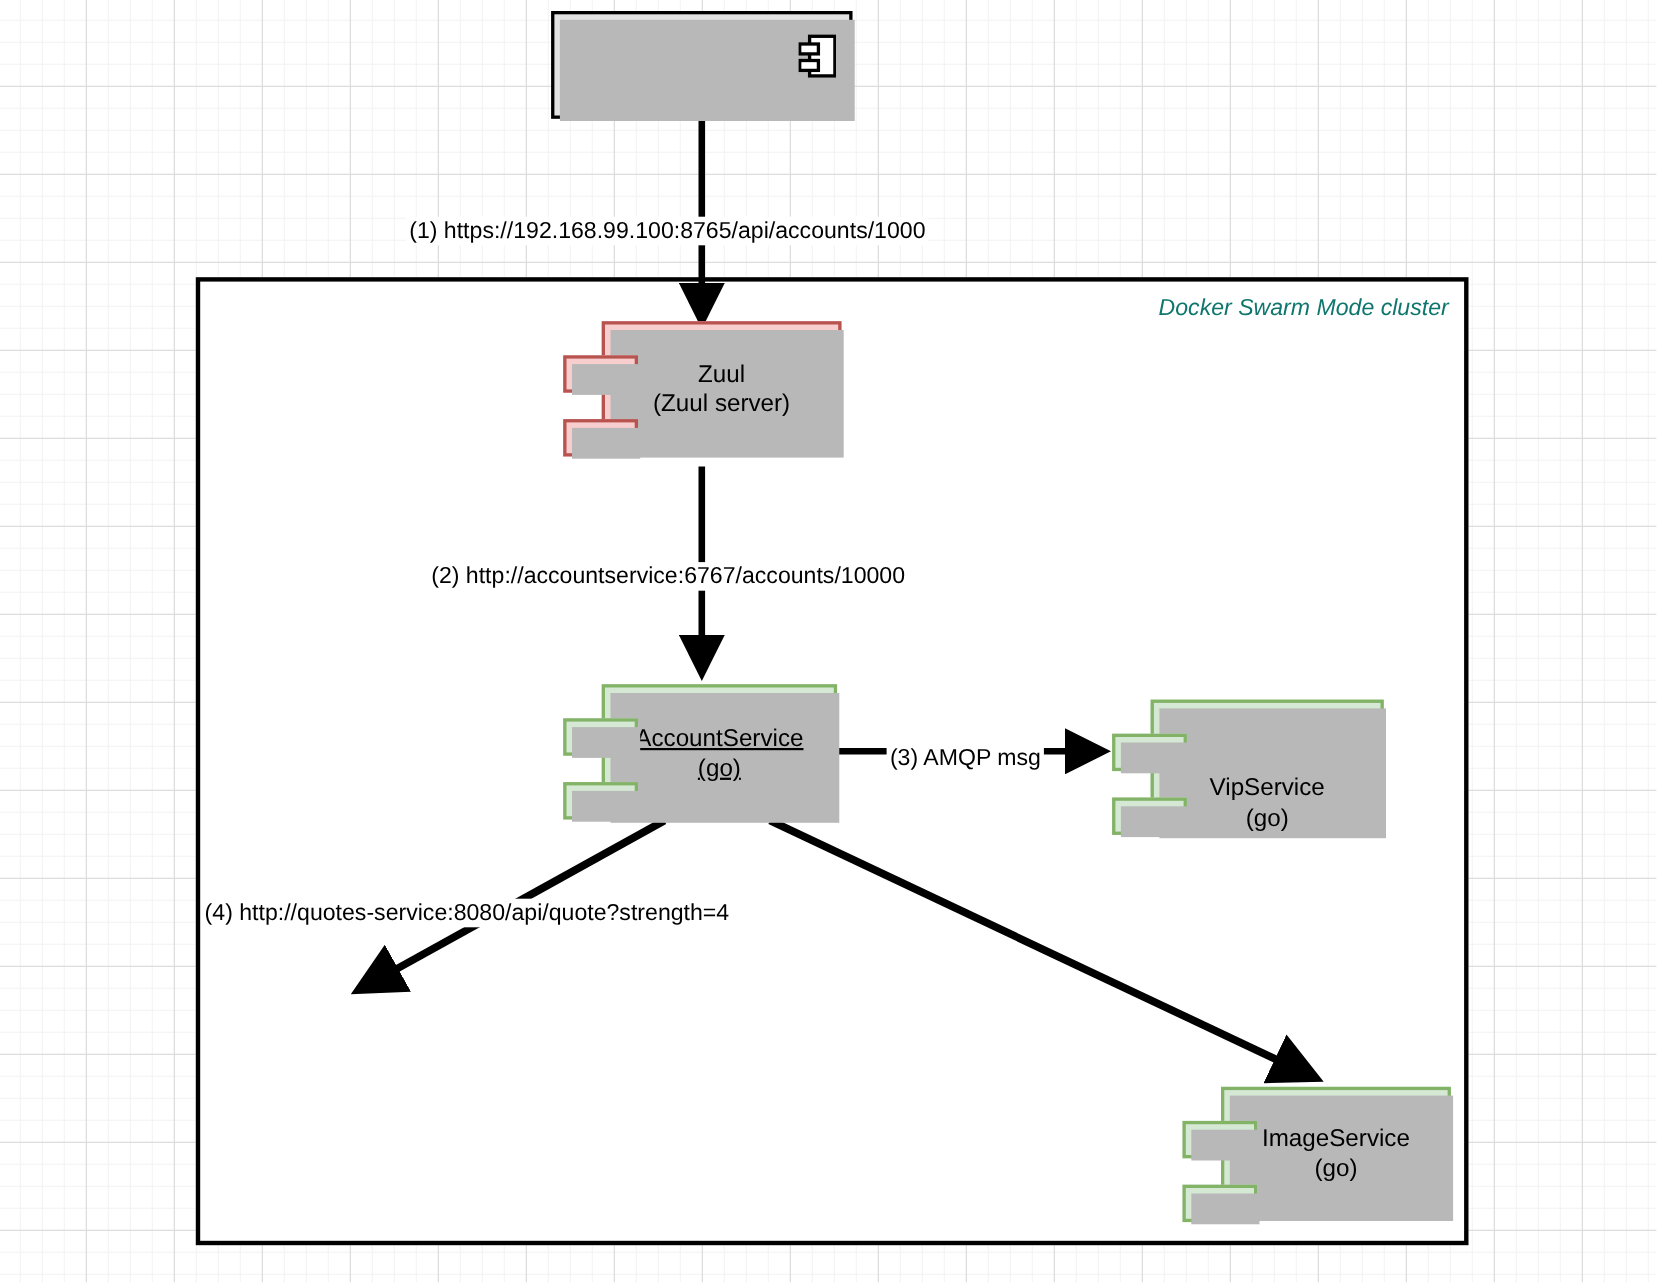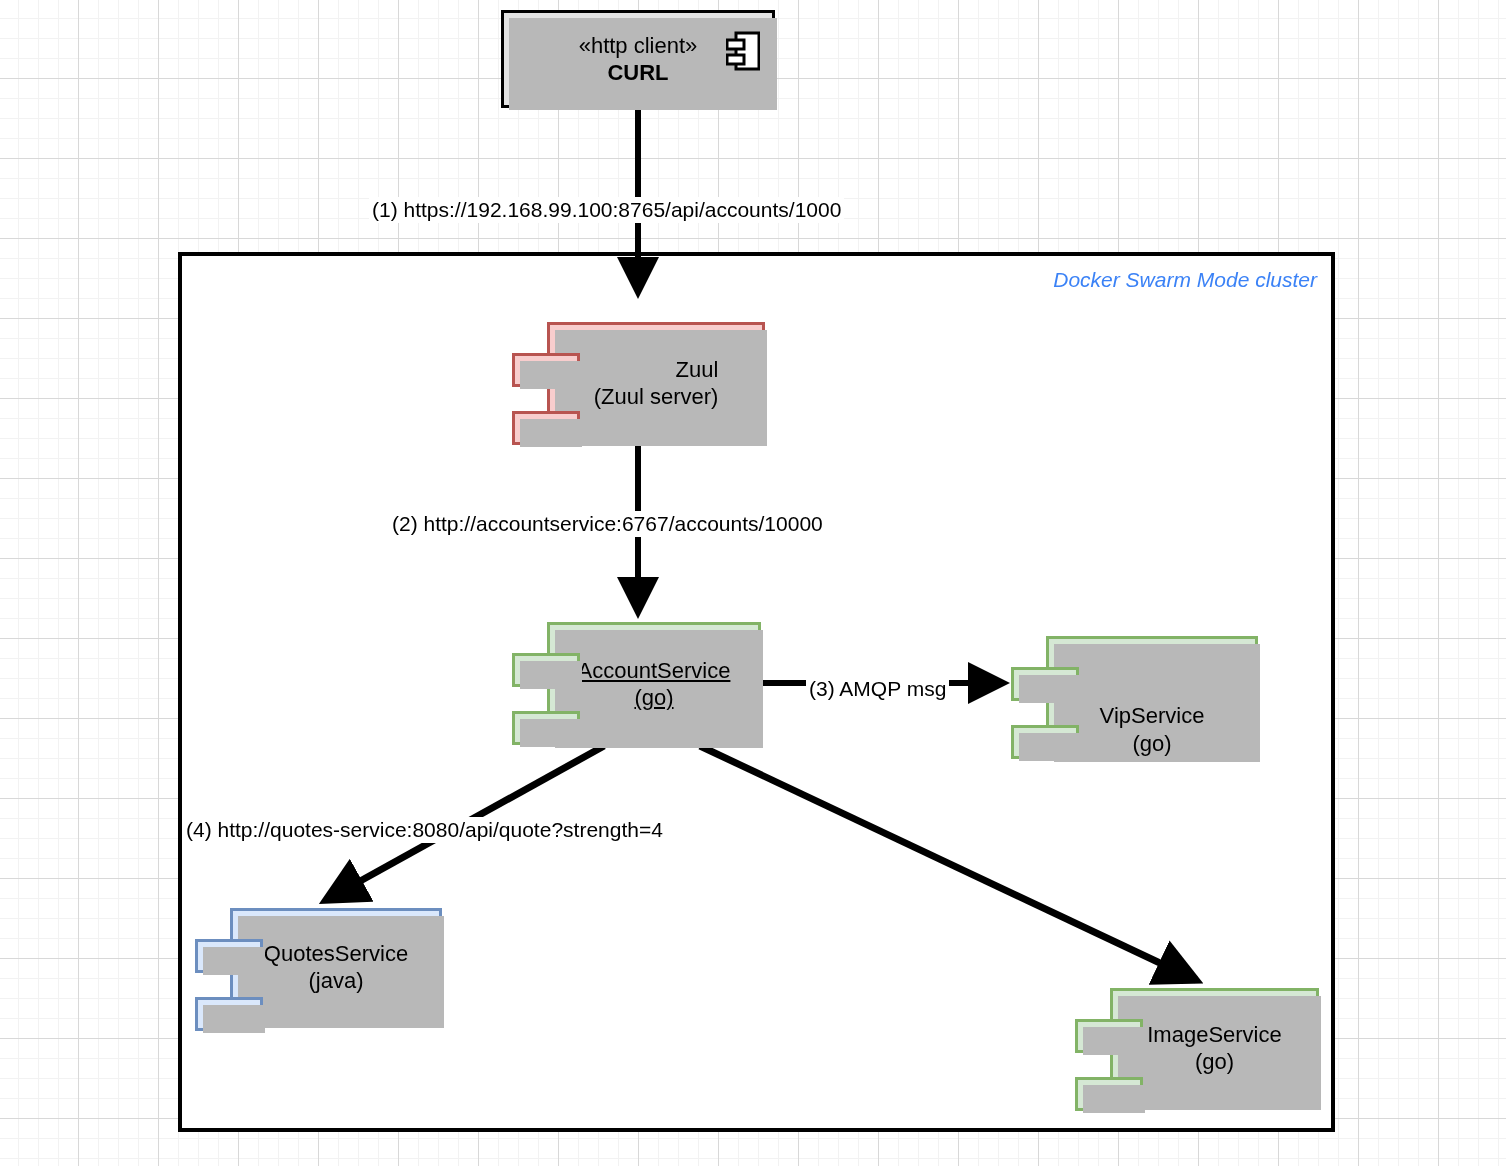--- a/index.html
+++ b/index.html
@@ -34,21 +34,21 @@
     border: 4px solid #000000;
     background: #ffffff;
     box-sizing: border-box;
   }
   .cluster-label {
     position: absolute;
     right: 14px;
     top: 12px;
     font-style: italic;
     font-size: 21px;
-    color: #3b82f6;
+    color: #0f766e;
     white-space: nowrap;
   }
 
   
   .component {
     position: absolute;
     box-sizing: border-box;
     border-width: 3px;
     border-style: solid;
     display: flex;
@@ -175,32 +175,28 @@
 
   <div class="edge-label" style="left:389px; top:511px;">(2) http://accountservice:6767/accounts/10000</div>
 
   <div class="edge-label" style="left:806px; top:676px;">(3) AMQP msg</div>
 
   <div class="edge-label" style="left:183px; top:817px;">(4) http://quotes-service:8080/api/quote?strength=4</div>
 
 
   <div class="component c-grey" style="left:501px; top:10px; width:274px; height:98px; z-index:5;">
     <div class="shadow-layer"></div>
-    <div class="comp-label">
-      <div>«http client»</div>
-      <div style="font-weight:bold;">CURL</div>
-    </div>
     <svg class="uml-glyph" viewBox="0 0 34 42">
       <rect x="10" y="3" width="23" height="36" fill="#ffffff" stroke="#000000" stroke-width="3"></rect>
       <rect x="1" y="10" width="17" height="9" fill="#ffffff" stroke="#000000" stroke-width="3"></rect>
       <rect x="1" y="25" width="17" height="9" fill="#ffffff" stroke="#000000" stroke-width="3"></rect>
     </svg>
   </div>
 
-  <div class="component c-red" style="left:547px; top:322px; width:218px; height:122px; z-index:5;text-align:right;">
+  <div class="component c-red" style="left:547px; top:292px; width:218px; height:122px; z-index:5;">
     <div class="shadow-layer"></div>
     <div class="tab t1"></div>
     <div class="tab t2"></div>
     <div class="comp-label">
       <div>Zuul</div>
       <div>(Zuul server)</div>
     </div>
   </div>
 
   <div class="component c-green" style="left:547px; top:622px; width:214px; height:124px; z-index:5;text-decoration:underline;">
@@ -216,29 +212,20 @@
   <div class="component c-green" style="left:1046px; top:636px; width:212px; height:124px; z-index:5;align-items:flex-end;">
     <div class="shadow-layer"></div>
     <div class="tab t1"></div>
     <div class="tab t2"></div>
     <div class="comp-label">
       <div>VipService</div>
       <div>(go)</div>
     </div>
   </div>
 
-  <div class="component c-blue" style="left:230px; top:908px; width:212px; height:118px; z-index:5;">
-    <div class="shadow-layer"></div>
-    <div class="tab t1"></div>
-    <div class="tab t2"></div>
-    <div class="comp-label">
-      <div>QuotesService</div>
-      <div>(java)</div>
-    </div>
-  </div>
 
   <div class="component c-green" style="left:1110px; top:988px; width:209px; height:120px; z-index:5;justify-content:center;">
     <div class="shadow-layer"></div>
     <div class="tab t1"></div>
     <div class="tab t2"></div>
     <div class="comp-label">
       <div>ImageService</div>
       <div>(go)</div>
     </div>
   </div>

